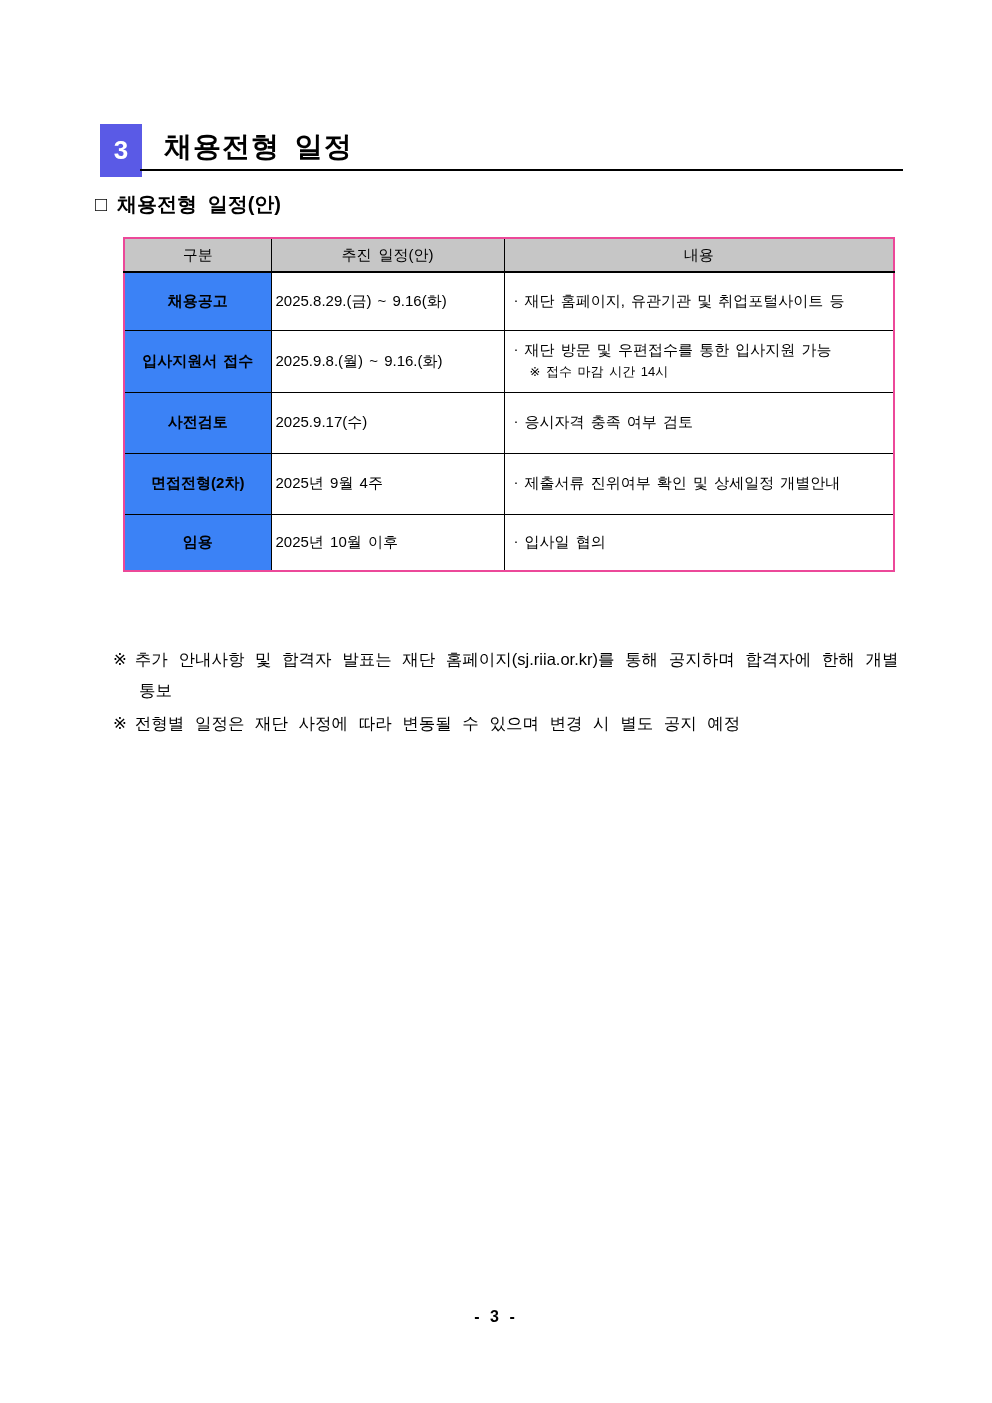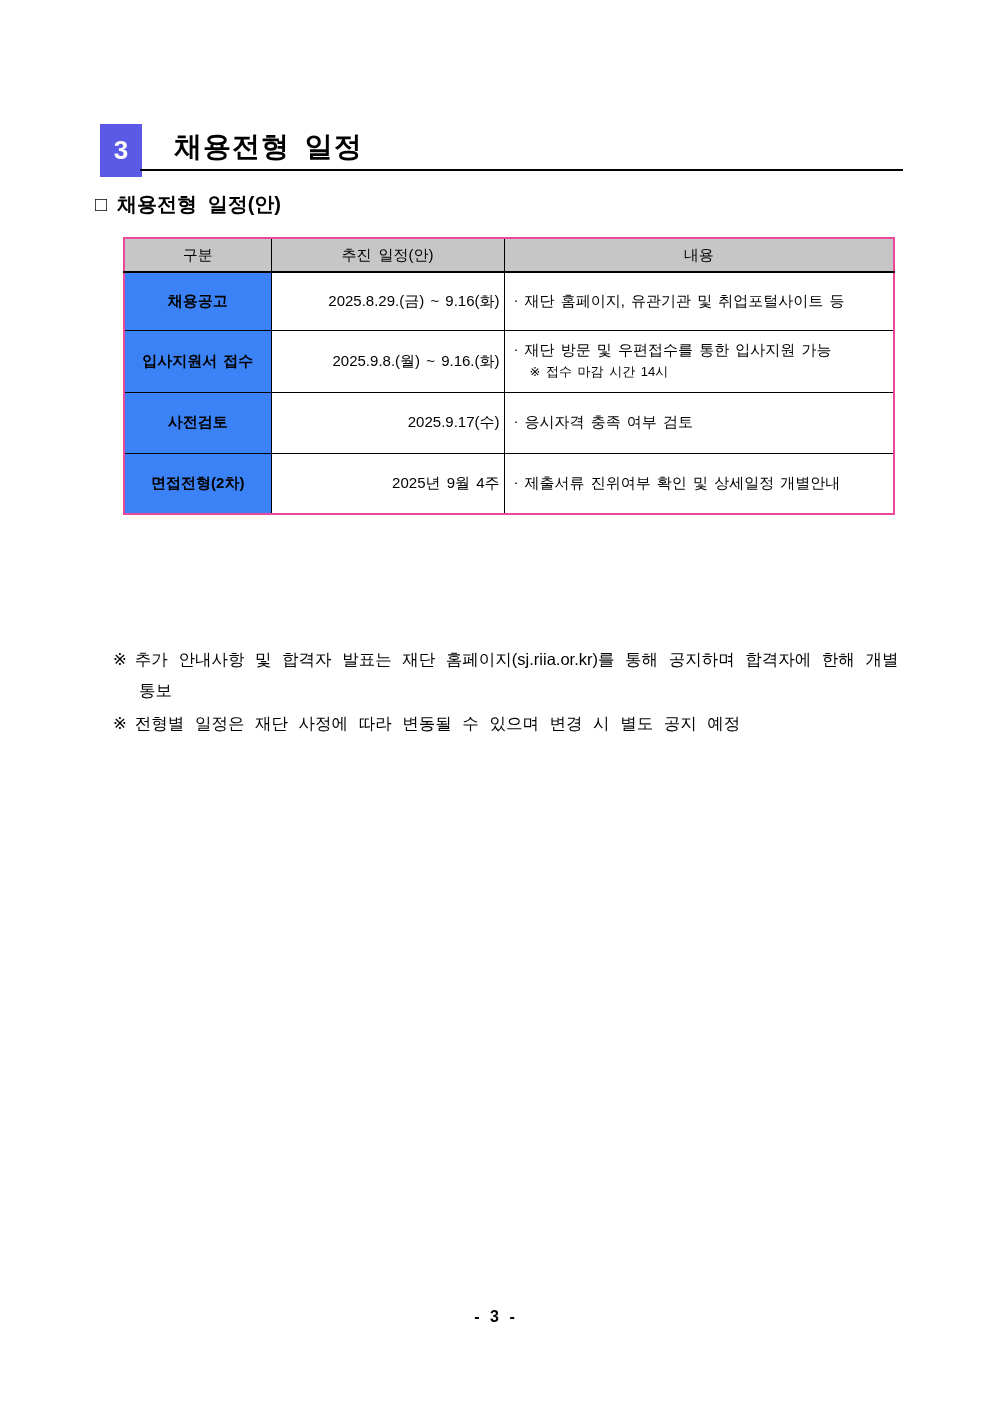--- a/index.html
+++ b/index.html
@@ -30,21 +30,21 @@
     height: 53px;
     background: #5a5ae6;
     color: #ffffff;
     font-size: 26px;
     font-weight: bold;
     display: flex;
     align-items: center;
     justify-content: center;
   }
   .section-title {
-    margin-left: 32px;
+    margin-left: 22px;
     font-size: 28px;
     font-weight: bold;
     letter-spacing: 1px;
     word-spacing: 6px;
     transform: translateY(-4px);
   }
   .section-divider {
     position: absolute;
     left: 140px;
     top: 169px;
@@ -94,21 +94,21 @@
     border-bottom: 2px solid #000000;
     word-spacing: 3px;
   }
   .schedule-table td.cat {
     background: #3b82f6;
     font-weight: bold;
     text-align: center;
     word-spacing: 2px;
   }
   .schedule-table td.sched {
-    text-align: right;
+    text-align: left;
     word-spacing: 2px;
   }
   .schedule-table td.cont {
     text-align: left;
     padding-left: 9px;
     word-spacing: 2px;
   }
   .schedule-table tr.r1 { height: 58px; }
   .schedule-table tr.r2 { height: 62px; }
   .schedule-table tr.r3 { height: 61px; }
@@ -210,20 +210,27 @@
           <span class="bullet">·</span><span>응시자격 충족 여부 검토</span>
         </td>
       </tr>
       <tr class="r5">
         <td class="cat">면접전형(2차)</td>
         <td class="sched">2025년 9월 4주</td>
         <td class="cont">
           <span class="bullet">·</span><span>제출서류 진위여부 확인 및 상세일정 개별안내</span>
         </td>
       </tr>
+      <tr class="r6">
+        <td class="cat">임용</td>
+        <td class="sched">2025년 10월 이후</td>
+        <td class="cont">
+          <span class="bullet">·</span><span>입사일 협의</span>
+        </td>
+      </tr>
     </tbody>
   </table>
 
   <div class="notes">
     <div class="note">
       <span class="ref-mark">※</span><span>추가 안내사항 및 합격자 발표는 재단 홈페이지(sj.riia.or.kr)를 통해 공지하며 합격자에 한해 개별 통보</span>
     </div>
     <div class="note">
       <span class="ref-mark">※</span><span>전형별 일정은 재단 사정에 따라 변동될 수 있으며 변경 시 별도 공지 예정</span>
     </div>

